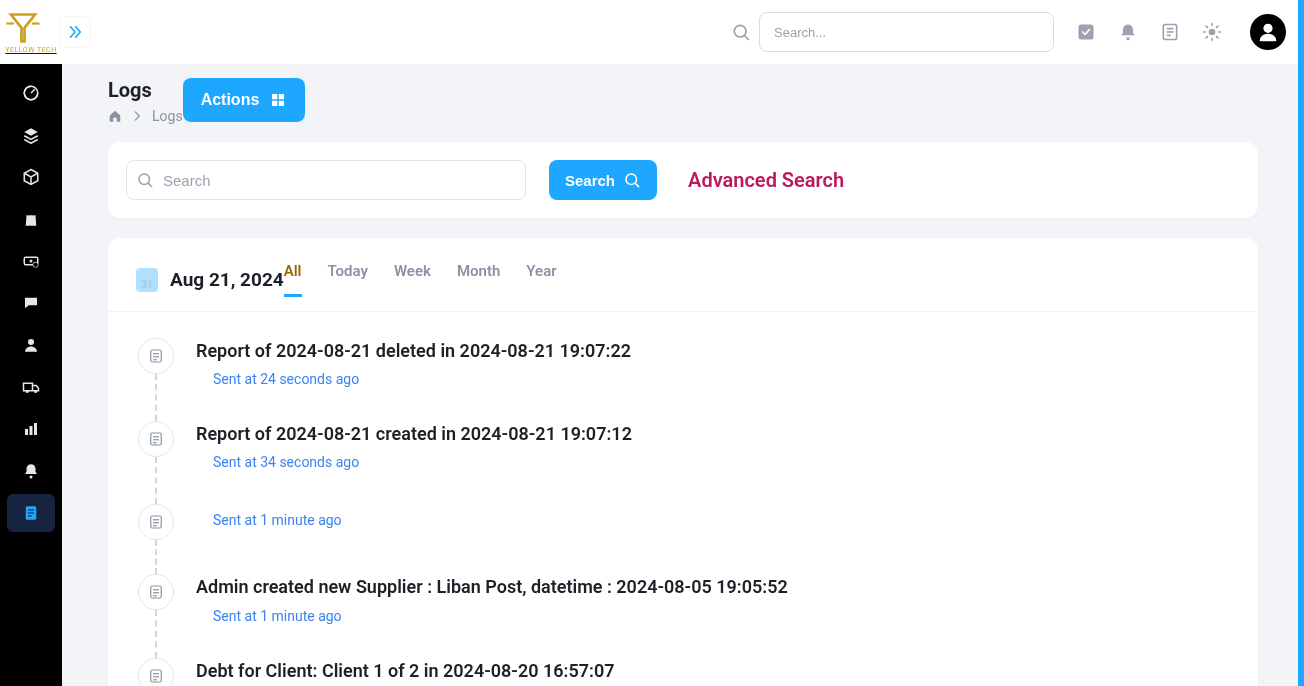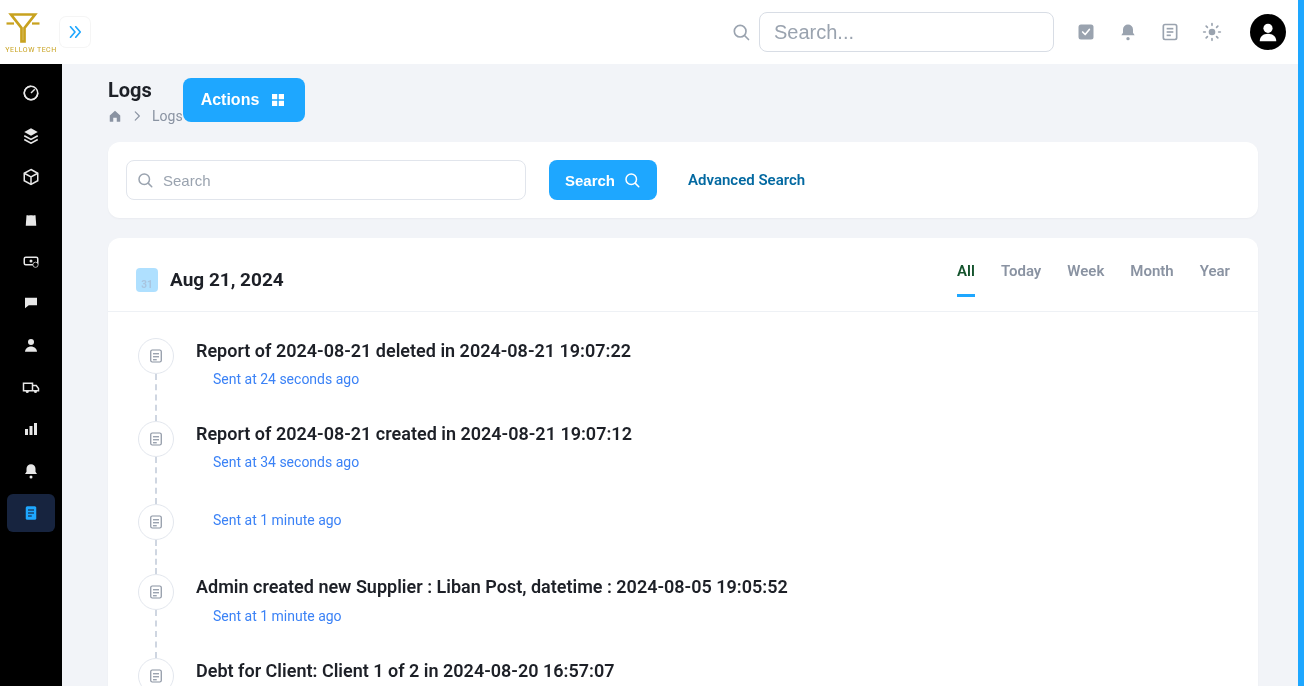--- a/index.html
+++ b/index.html
@@ -24,20 +24,21 @@
     align-items: center;
     padding: 0 18px 0 0;
     z-index: 20;
   }
   .topbar .logo-wrap {
     width: 62px;
     display: flex;
     justify-content: center;
     align-items: center;
     height: 64px;
+    text-decoration: underline;
   }
   .topbar .logo-wrap svg { width: 36px; height: 36px; }
   .topbar .logo-sub {
     font-size: 7px;
     letter-spacing: 0.5px;
     color: #c8a21f;
     text-align: center;
     margin-top: -4px;
   }
   .collapse-btn {
@@ -58,21 +59,21 @@
     margin-right: 8px;
     display: flex; align-items: center;
   }
   .top-search {
     width: 295px;
     height: 40px;
     border: 1px solid #d8dde5;
     border-radius: 8px;
     background: #fff;
     padding: 0 14px;
-    font-size: 20px;
+    font-size: 13px;
     color: #555;
   }
   .top-search::placeholder { color: #9aa3af; }
   .top-icons { display: flex; align-items: center; gap: 22px; margin-left: 22px; }
   .top-icons .ti { color: #9aa3af; display:flex; align-items:center; cursor:pointer; }
   .avatar {
     width: 36px; height: 36px; border-radius: 50%;
     background: #000; display:flex; align-items:center; justify-content:center;
     margin-left: 6px; cursor:pointer;
   }
@@ -171,50 +172,50 @@
     background:#1ea7ff;
     color:#fff;
     border:none;
     border-radius:8px;
     padding:0 16px;
     font-size:15px; font-weight:600;
     display:flex; align-items:center; gap:8px;
     cursor:pointer;
   }
   .adv-search {
-    font-size:15px; font-weight:600; color:#0369a1;
+    font-size:20px; font-weight:600; color:#be185d;
     margin-left:8px; cursor:pointer;
   }
 
   .logs-card {
     margin-top:20px;
   }
   .logs-head {
-    display:flex; align-items:center; justify-content:space-between;
+    display:flex; align-items:center; 
     padding:24px 28px 14px 28px;
     border-bottom:1px solid #eef1f5;
   }
   .logs-date-wrap { display:flex; align-items:center; gap:12px; }
   .cal-icon {
     width:22px; height:24px;
     background:#1ea7ff; opacity:.35; border-radius:4px;
     position: relative;
   }
   .cal-icon::before{
     content:"31";
     position:absolute; inset:0; display:flex; align-items:flex-end; justify-content:center;
     font-size:10px; font-weight:700; color:#0b5aa5; padding-bottom:2px;
   }
   .logs-date { font-size:19px; font-weight:700; color:#1d2027; }
   .range-tabs { display:flex; gap:26px; }
   .range-tabs span {
     font-size:15px; font-weight:600; color:#8a93a2;
     padding-bottom:14px; cursor:pointer;
   }
-  .range-tabs span.active { color:#14532d; border-bottom:3px solid #1ea7ff; }
+  .range-tabs span.active { color:#a16207; border-bottom:3px solid #1ea7ff; }
 
   .timeline {
     padding: 26px 30px 20px 30px;
     position:relative;
   }
   .tl-item {
     display:flex;
     align-items:flex-start;
     gap:22px;
     position:relative;

